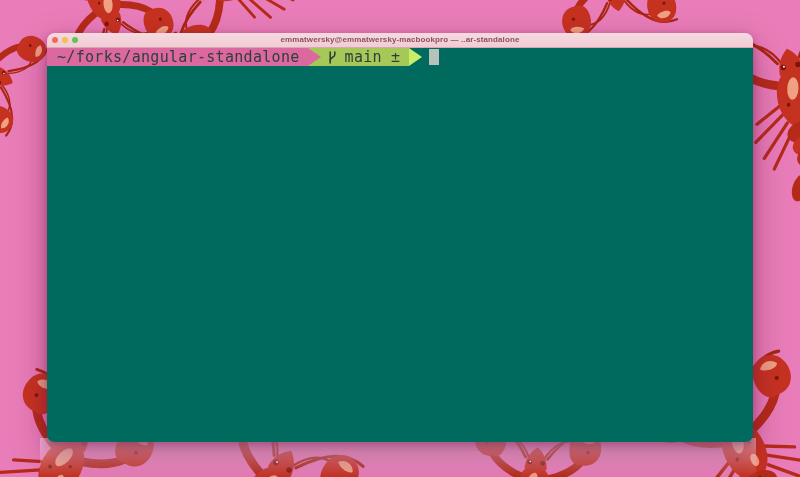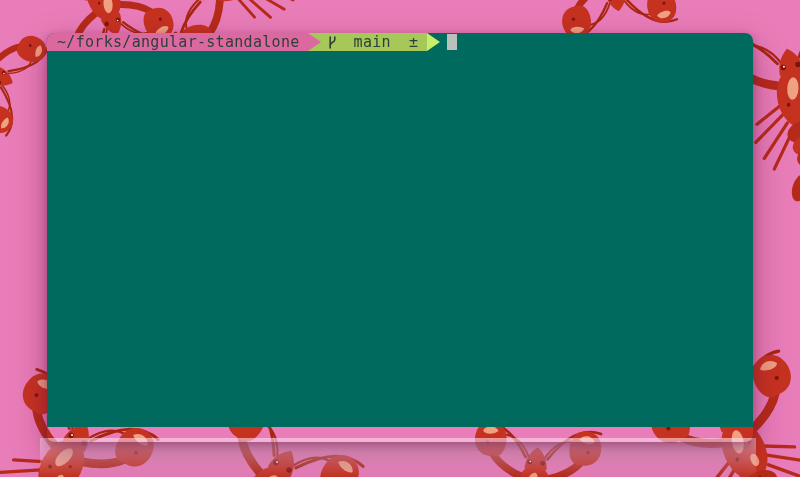--- a/index.html
+++ b/index.html
@@ -49,21 +49,21 @@
     height:394px;background:var(--c-terminal-bg,#016a5f);
   }
   .prompt-line{
     display:flex;align-items:stretch;height:18px;
     font-family:"DejaVu Sans Mono",monospace;font-size:15px;line-height:18px;
     letter-spacing:.3px;color:var(--c-prompt-text,#2e3f3a);
   }
   .seg.path{background:var(--c-seg-path,#db699f);padding:0 8px 4px 10px;white-space:pre}
   .seg.branch{
     background:var(--c-seg-branch,#a6c859);
-    display:flex;align-items:center;gap:16px;padding:0 9px 0 6px;
+    display:flex;align-items:center;gap:7px;padding:0 9px 0 6px;
   }
   .dirty{margin-left:2px}
   .arrow{width:13px;height:18px;flex:0 0 13px}
   .arrow::before{
     content:"";display:block;width:0;height:0;
     border-top:9px solid transparent;border-bottom:9px solid transparent;
     border-left:13px solid var(--c-seg-path,#db699f);
   }
   .arrow-pink{background:var(--c-seg-branch,#a6c859)}
   .arrow-green{background:transparent}
@@ -140,20 +140,28 @@
   <use href="#lobster" transform="translate(725 10) scale(1.25) rotate(-12 60 80)"></use>
   <use href="#lobster" transform="translate(672 358) scale(1.3) rotate(-25 60 80)"></use>
   <use href="#lobster" transform="translate(466 414) scale(1.1) rotate(6 60 80)"></use>
   <use href="#lobster" transform="translate(185 405) scale(1.25) rotate(30 60 80)"></use>
   <use href="#lobster" transform="translate(-20 378) scale(1.25) rotate(30 60 80)"></use>
 </svg>
 
 <div class="glow"></div>
 
 <div class="window">
+  <div class="titlebar">
+    <div class="lights">
+      <span class="light red"></span>
+      <span class="light yellow"></span>
+      <span class="light green"></span>
+    </div>
+    <div class="title">emmatwersky@emmatwersky-macbookpro — ..ar-standalone</div>
+  </div>
   <div class="terminal">
     <div class="prompt-line">
       <span class="seg path"><span>~/forks/angular-standalone</span></span>
       <span class="arrow arrow-pink"></span>
       <span class="seg branch">
         <svg class="branch-icon" viewBox="0 0 12 14" xmlns="http://www.w3.org/2000/svg">
           <path d="M3.5 1 V13"></path>
           <path d="M8.5 1 v3 c0 3 -5 2.5 -5 6"></path>
         </svg>
         <span>main</span>

